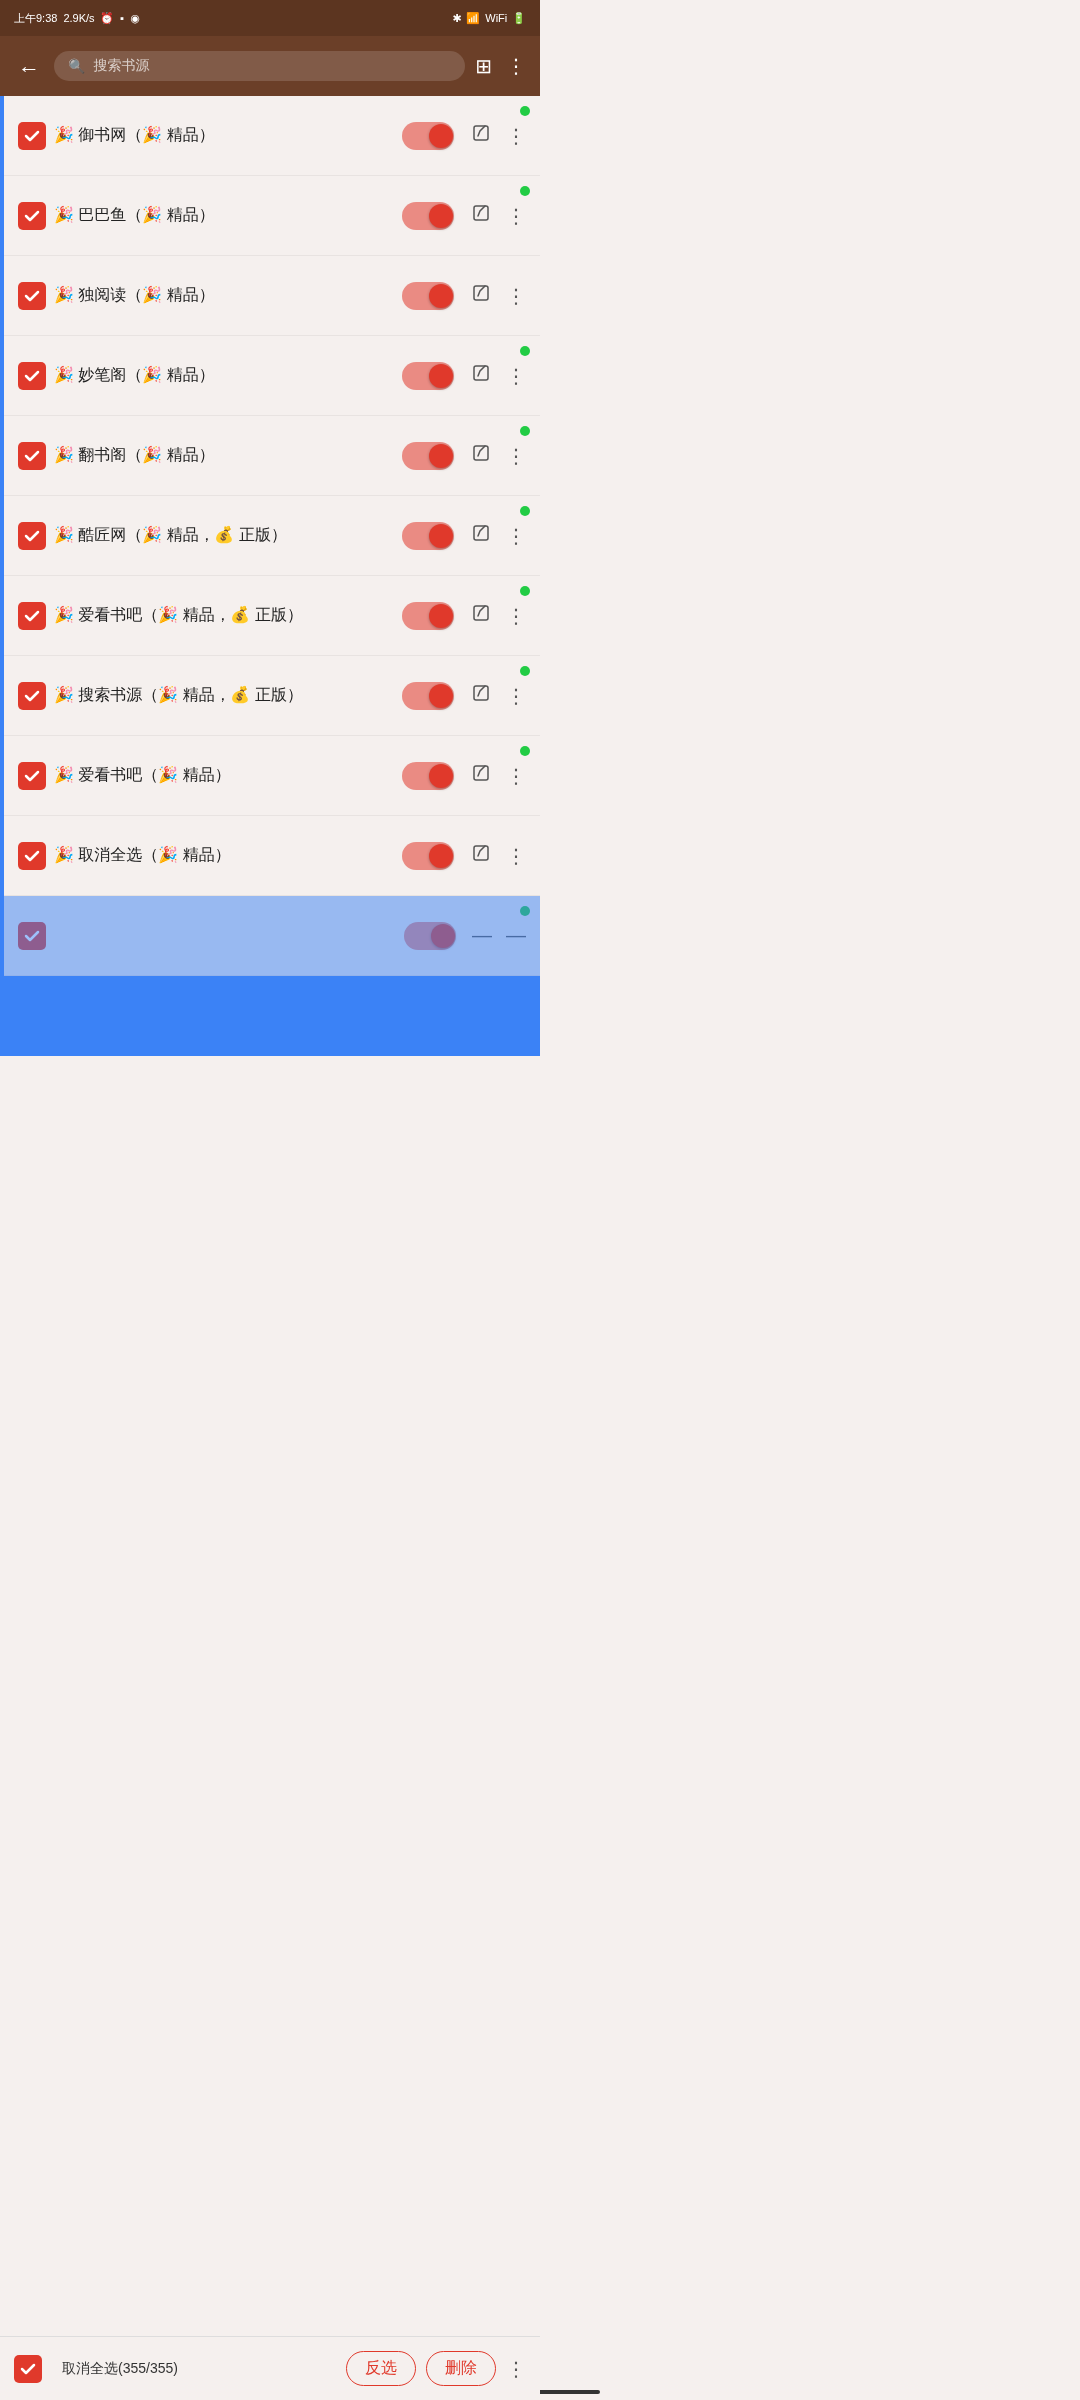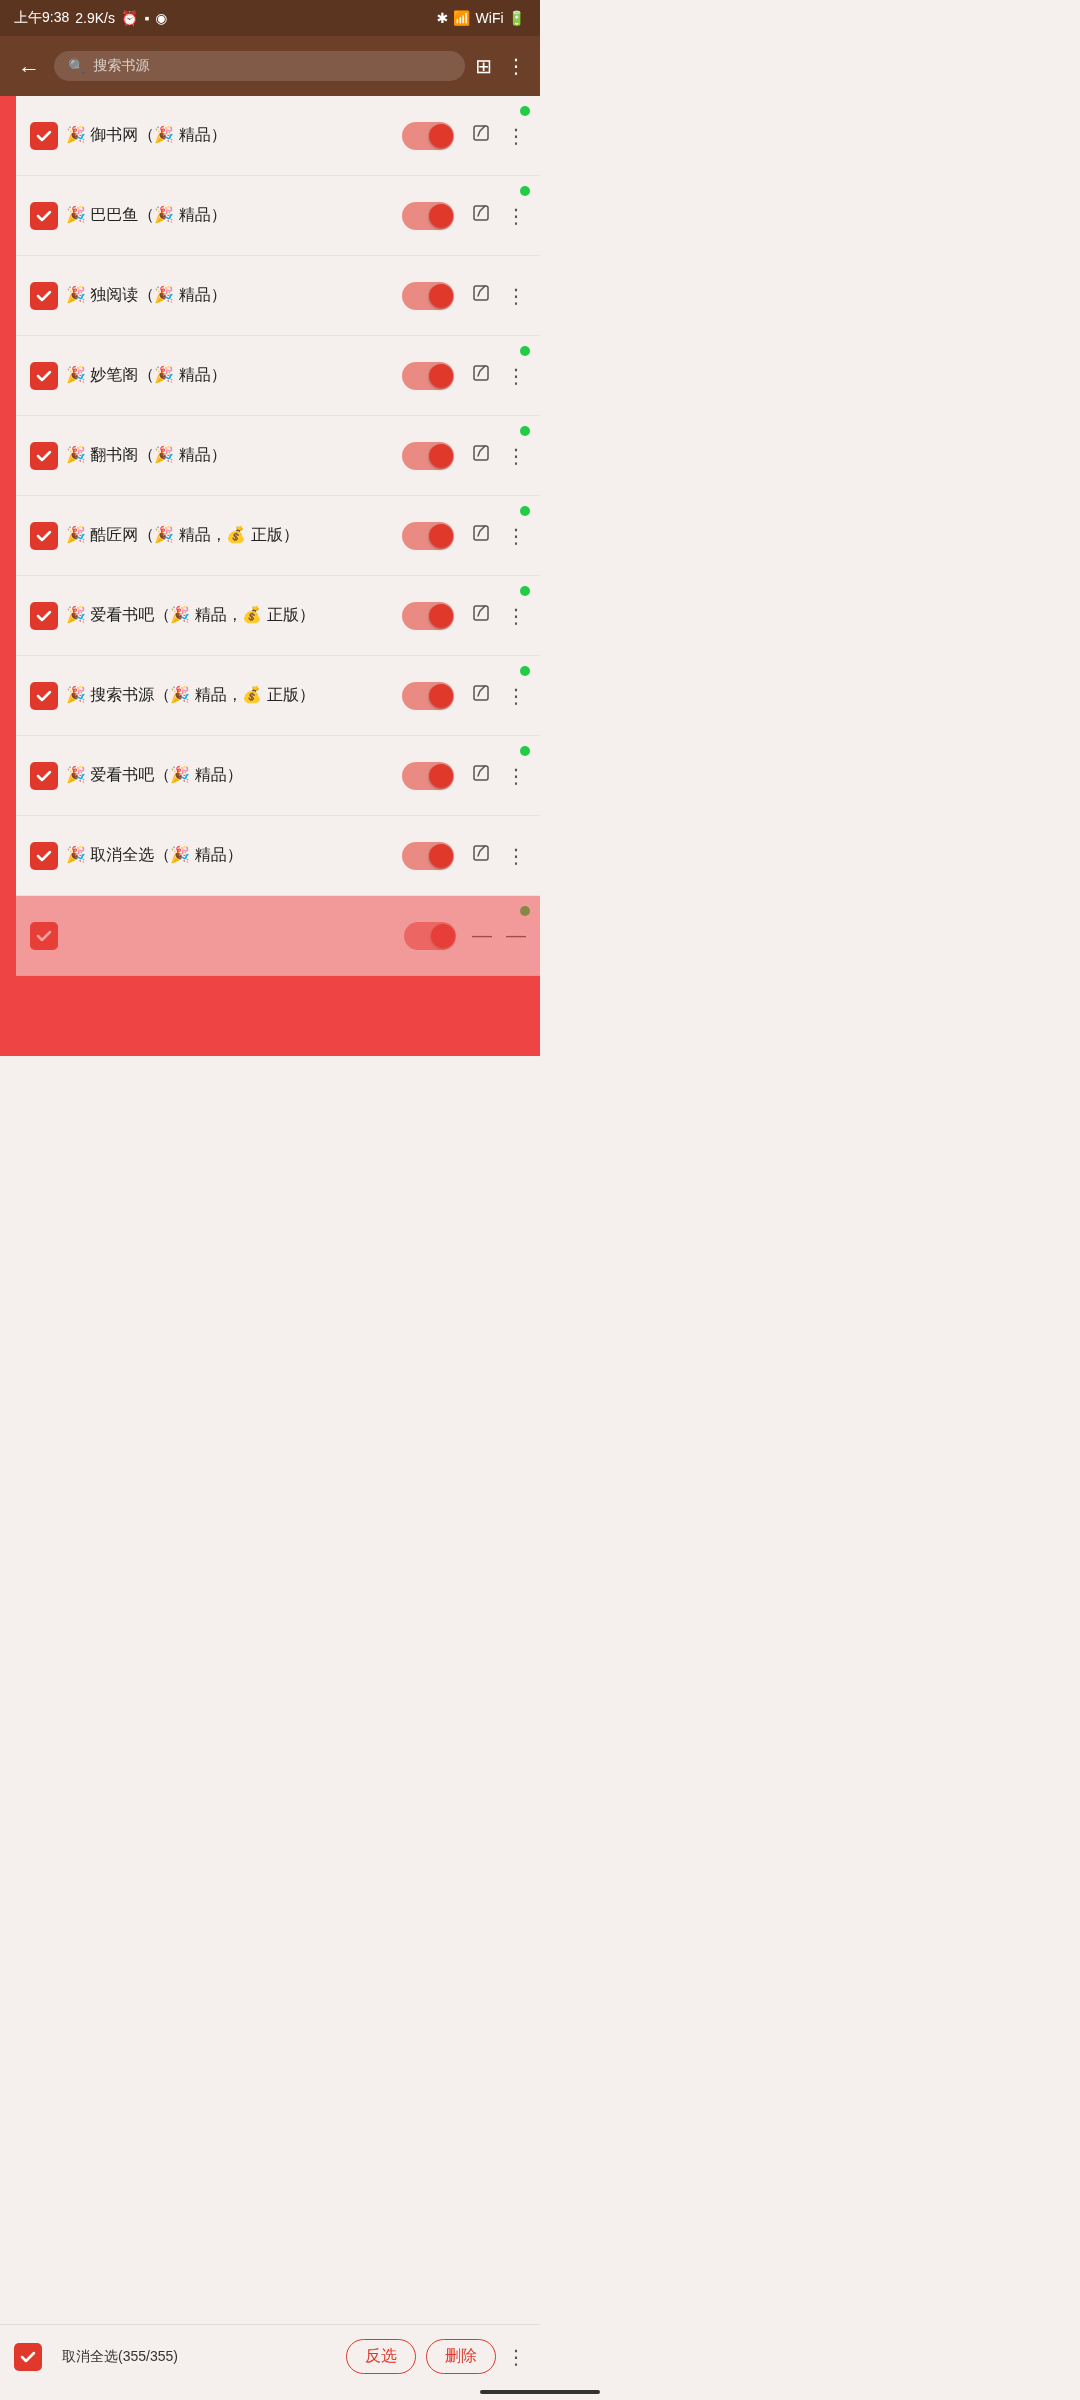--- a/index.html
+++ b/index.html
@@ -14,21 +14,21 @@
     }
     
     .status-bar {
       background: #5c3520;
       color: #fff;
       display: flex;
       justify-content: space-between;
       align-items: center;
       padding: 6px 14px;
       height: 36px;
-      font-size: 14px;
+      font-size: 11px;
     }
     .status-left { display: flex; align-items: center; gap: 6px; }
     .status-right { display: flex; align-items: center; gap: 5px; }
     
     .top-bar {
       background: #6b3f28;
       display: flex;
       align-items: center;
       padding: 10px 14px;
       gap: 10px;
@@ -53,22 +53,22 @@
     }
     .top-icons {
       display: flex;
       align-items: center;
       gap: 14px;
       color: #fff;
       font-size: 20px;
     }
     
     .list-container {
-      padding: 0 0 80px 16px;
-      background: #ef4444;
+      padding: 0 0 80px 4px;
+      background: #3b82f6;
     }
     .list-item {
       display: flex;
       align-items: center;
       padding: 18px 14px;
       background: #f5f0ee;
       border-bottom: 1px solid rgba(0,0,0,0.05);
       position: relative;
       min-height: 80px;
     }
@@ -133,21 +133,21 @@
       right: 10px;
       top: 10px;
       width: 10px;
       height: 10px;
       border-radius: 50%;
       background: #22cc44;
     }
     
     .bottom-bar {
       position: fixed;
-      bottom: 12px;
+      bottom: 0;
       left: 0;
       width: 540px;
       background: #f5f0ee;
       border-top: 1px solid #ddd;
       display: flex;
       align-items: center;
       padding: 10px 14px;
       gap: 10px;
       height: 64px;
       z-index: 100;

